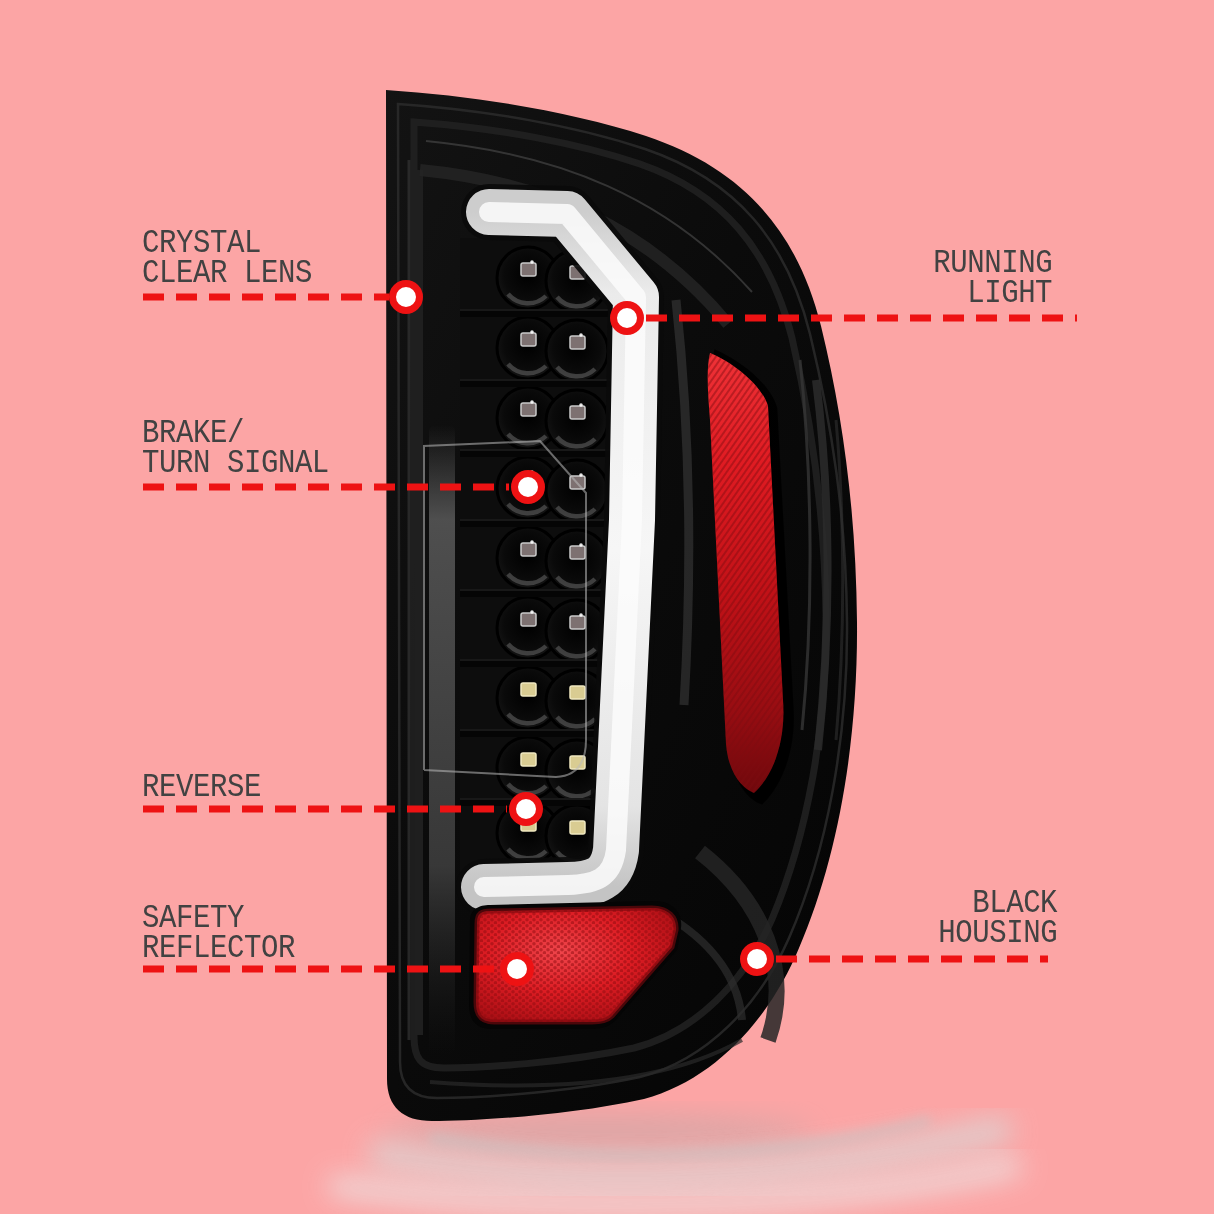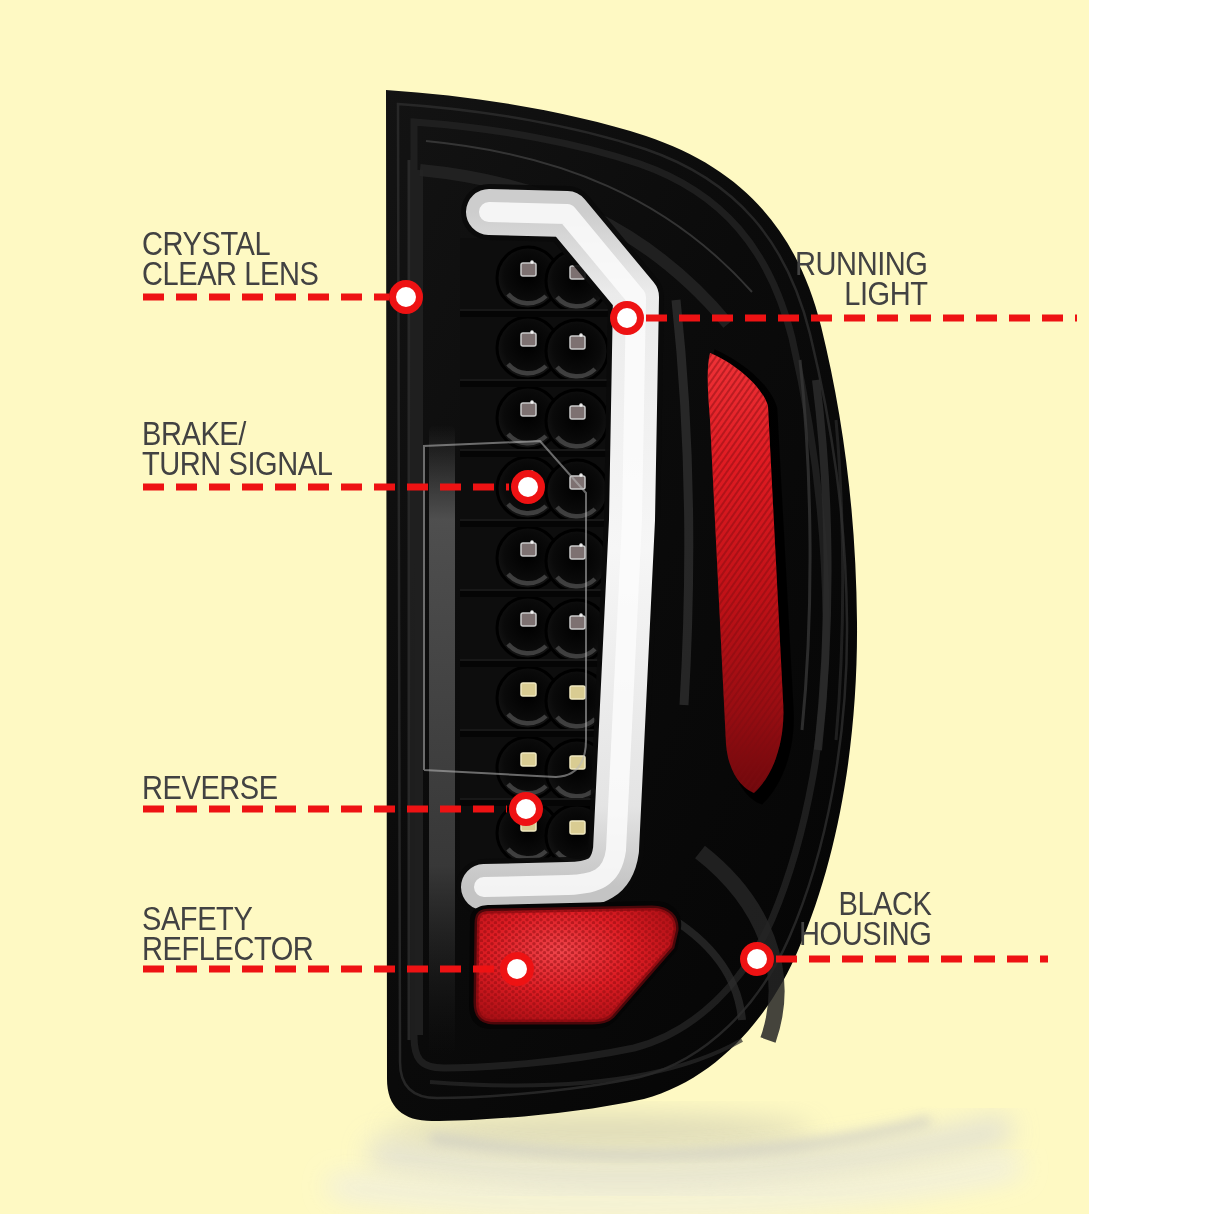--- a/index.html
+++ b/index.html
@@ -1,18 +1,18 @@
 <!DOCTYPE html>
 <html><head>
 <meta charset="utf-8">
 <style>
   html,body{margin:0;padding:0;background:#ffffff;}
   .stage{
-    position:relative;width:1089px;height:1214px;background:#fef9c3;
-    font-family:Liberation Sans, sans-serif;overflow:hidden;
+    position:relative;width:1214px;height:1214px;background:#fca5a5;
+    font-family:Liberation Mono, monospace;overflow:hidden;
   }
   .art,.overlay{position:absolute;left:0;top:0;}
   .overlay{pointer-events:none;}
   .callout-label{
     position:absolute;color:#424242;font-size:33px;line-height:30px;
     font-weight:500;letter-spacing:-0.5px;white-space:nowrap;
   }
   .callout-label span{display:block;}
   .callout-label.left{transform:scaleX(0.88);transform-origin:left top;}
   .callout-label.right{text-align:right;transform:scaleX(0.88);transform-origin:right top;}

